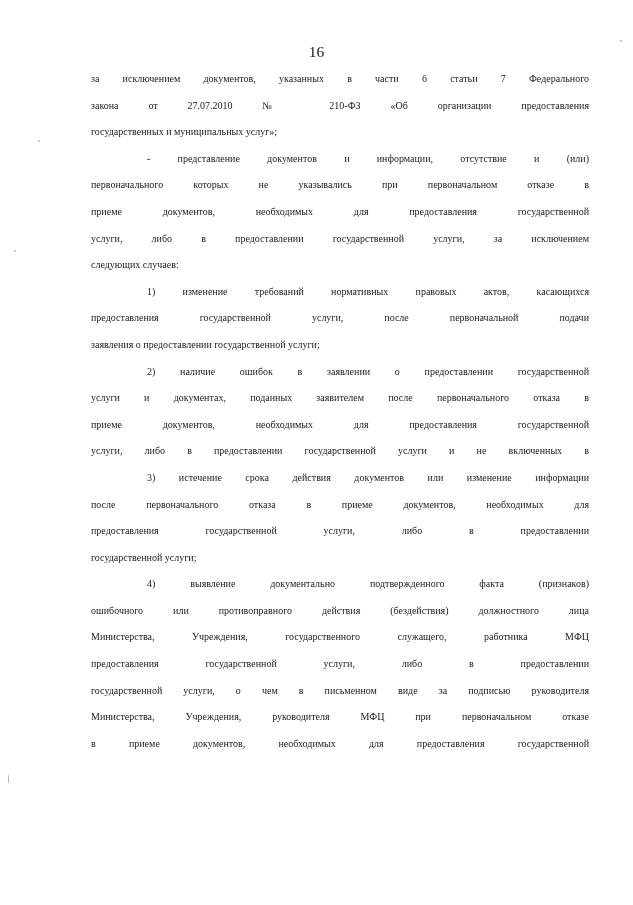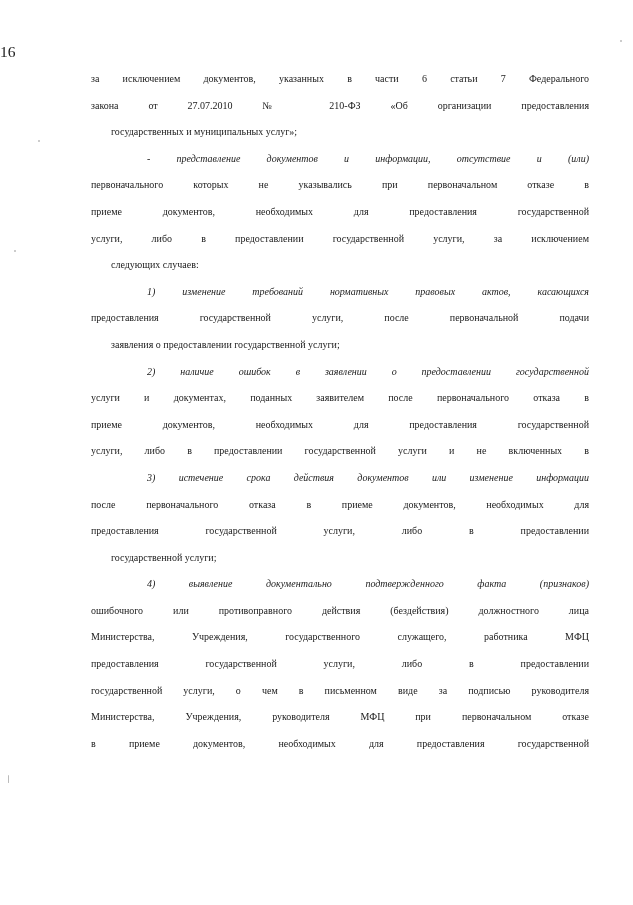--- a/index.html
+++ b/index.html
@@ -5,30 +5,30 @@
   html, body { margin: 0; padding: 0; }
   body {
     width: 633px; height: 905px; overflow: hidden;
     background: #ffffff;
     font-family: "Liberation Serif", "DejaVu Serif", serif;
     color: #1a1a1a;
     position: relative;
   }
   .page-number {
     position: absolute; top: 43px; left: 0; width: 633px;
-    text-align: left; font-size: 15.5px;
+    text-align: center; font-size: 15.5px;
   }
   .body-text { position: absolute; left: 91px; top: 66px; width: 498px; }
   .ln {
     font-size: 10px; line-height: 26.6px; height: 26.6px;
     white-space: nowrap; text-align: justify; text-align-last: justify;
     overflow: hidden;
   }
-  .ln.last { text-align-last: left; margin-left: 20px; }
-  .ln.ind { text-indent: 56px; font-style: italic; }
+  .ln.last { text-align-last: left; }
+  .ln.ind { text-indent: 56px; }
   .speck { position: absolute; width: 2px; height: 2px; background: #bbb; border-radius: 1px; }
 </style>
 </head>
 <body>
 
 <div class="page-number">16</div>
 
 <div class="body-text">
 
   <div>

